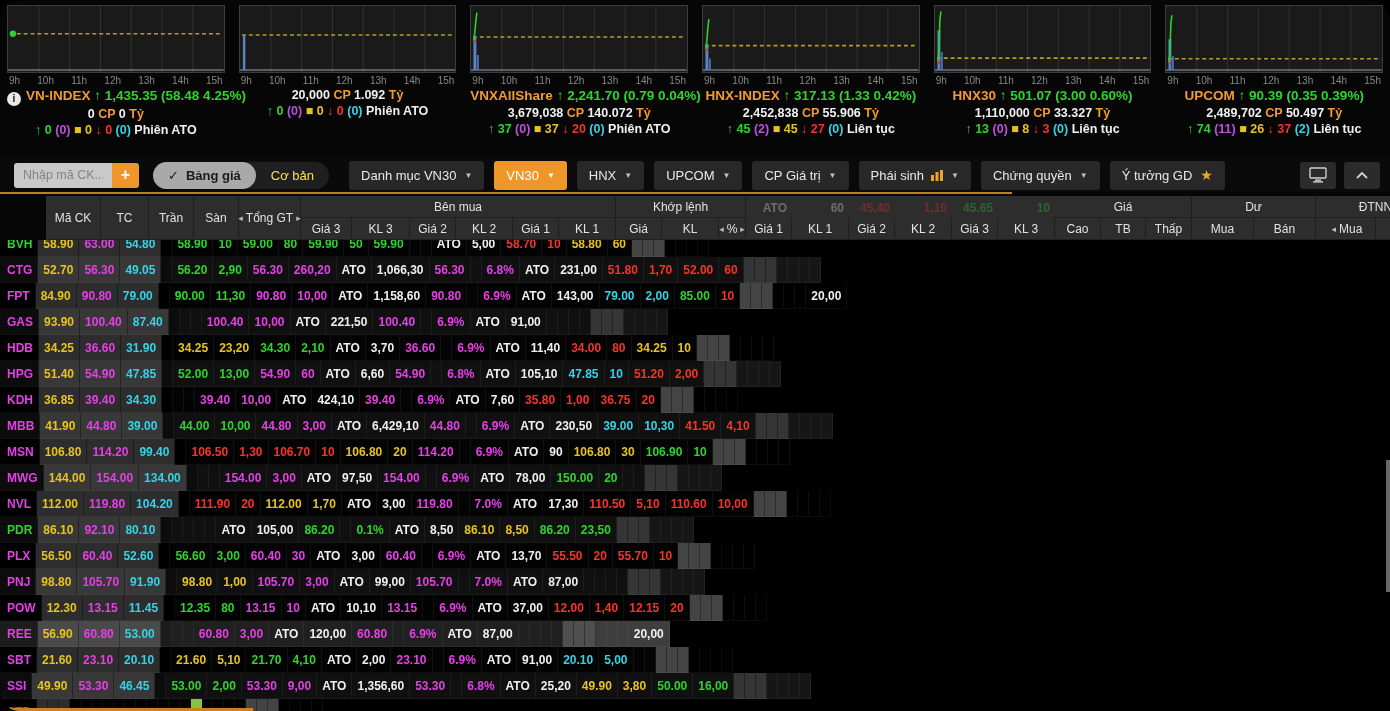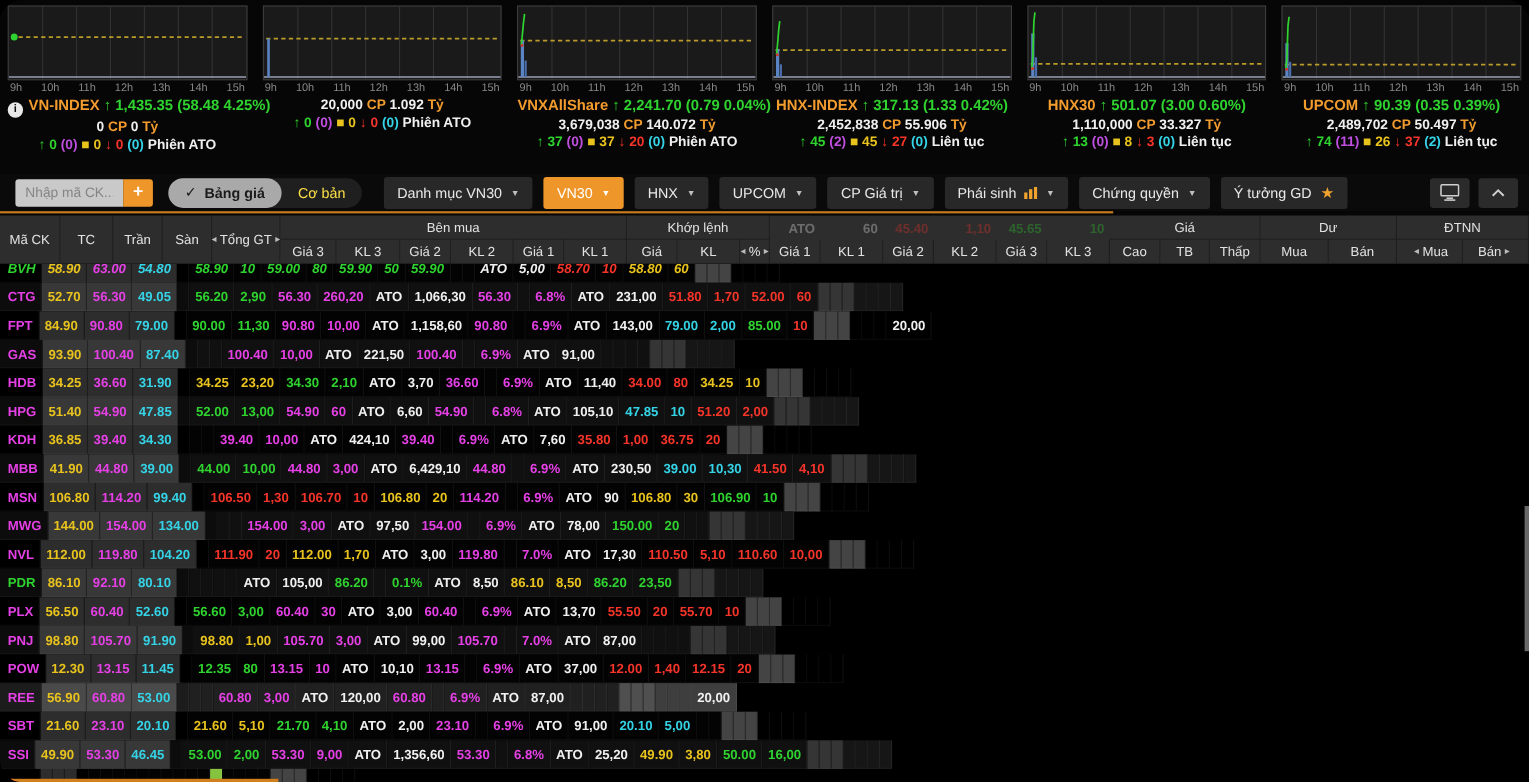--- a/index.html
+++ b/index.html
@@ -34,21 +34,21 @@
        color:#e8e8e8;font-size:13px;white-space:nowrap;cursor:pointer;}
   .tab.active{background:#ef962b;color:#fff;}
   .caret{font-size:8px;margin-left:8px;color:#c0c0c0;}
   .tab.active .caret{color:#fff;}
   .star{color:#f0a22e;margin-left:8px;font-size:14px;}
   .chart-ico{margin-left:7px;display:inline-flex;}
   .right-icons{margin-left:auto;display:flex;gap:8px;margin-right:10px;}
   .icon-btn{width:36px;height:27px;background:#2b2b2b;border-radius:3px;display:flex;align-items:center;justify-content:center;cursor:pointer;}
   
   .ptable{position:relative;width:1390px;}
-  .thead{position:relative;height:44px;background:#2d2d2d;overflow:hidden;}
+  .thead{position:relative;height:44px;background:#2d2d2d;overflow:hidden;margin-left:46px;}
   .hcell{position:absolute;display:flex;align-items:center;justify-content:center;color:#e2e2e2;
         font-size:12px;box-sizing:border-box;border-right:1px solid #1f1f1f;border-bottom:1px solid #1f1f1f;
         background:#2d2d2d;z-index:2;white-space:nowrap;}
   .arr{font-size:9px;color:#bbb;padding:0 3px;cursor:pointer;}
   .ghost{position:absolute;left:0;top:3px;height:18px;z-index:1;opacity:0.32;width:100%;}
   .gcell{position:absolute;top:0;height:18px;display:flex;align-items:center;justify-content:flex-end;
         padding:0 5px;font-size:12px;font-weight:bold;box-sizing:border-box;}
   .tbody{position:relative;height:471px;overflow:hidden;background:#000;}
   .row{display:flex;height:26px;}
   .cell{flex:none;display:flex;align-items:center;justify-content:flex-end;padding:0 5px;font-size:12px;
@@ -421,21 +421,21 @@
           <div class="gcell cw" style="left: 700px; width: 46px;">ATO</div>
           <div class="gcell cw" style="left: 746px; width: 57px;">60</div>
           <div class="gcell cd" style="left: 803px; width: 46px;">45.40</div>
           <div class="gcell cd" style="left: 849px; width: 57px;">1,10</div>
           <div class="gcell cu" style="left: 906px; width: 46px;">45.65</div>
           <div class="gcell cu" style="left: 952px; width: 57px;">10</div>
           <div class="gcell cw" style="left: 1330px; width: 60px;">60,00</div>
         </div>
       </div>
     <div class="tbody">
-        <div class="row rb" style="margin-top: -9px; font-style: italic;">
+        <div class="row rb" style="margin-top: -9px;">
           <div class="cell s-tick al cu">BVH</div>
           <div class="cell s-lim ac cr">58.90</div>
           <div class="cell s-lim ac cc">63.00</div>
           <div class="cell s-lim ac cf">54.80</div>
           <div class="cell s-tg"></div>
           <div class="cell s-main cu">58.90</div>
           <div class="cell s-main cu">10</div>
           <div class="cell s-main cu">59.00</div>
           <div class="cell s-main cu">80</div>
           <div class="cell s-main cu">59.90</div>

